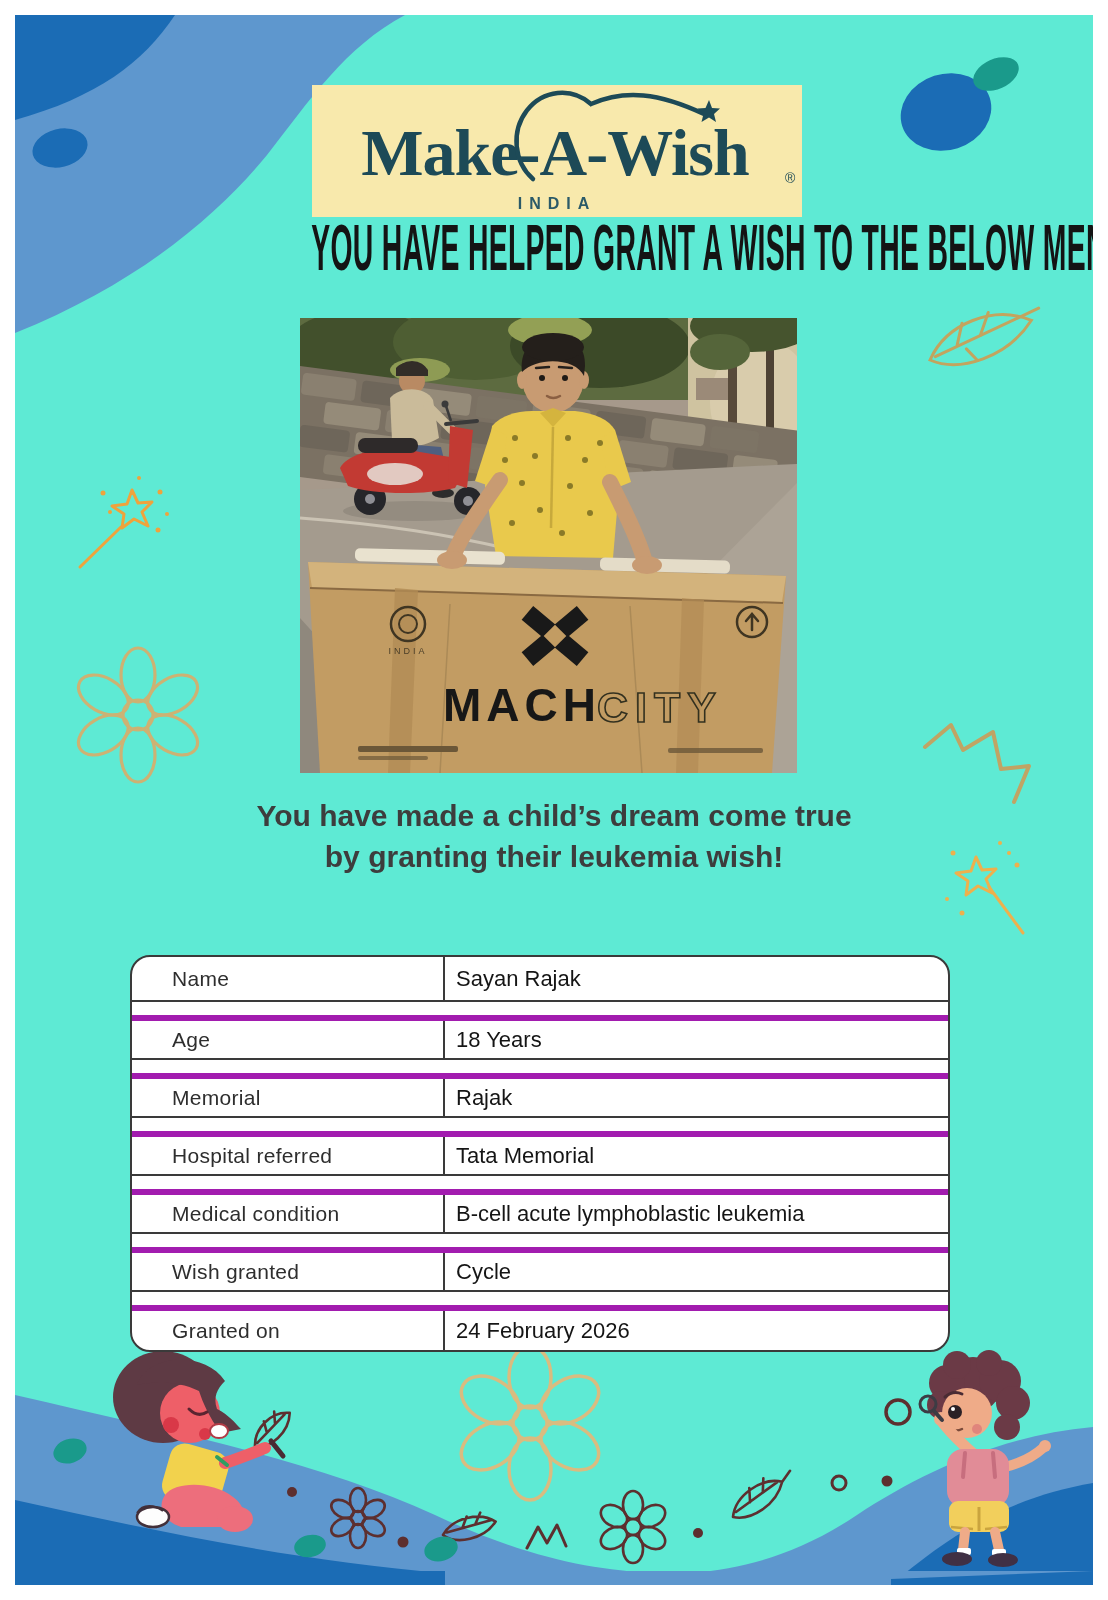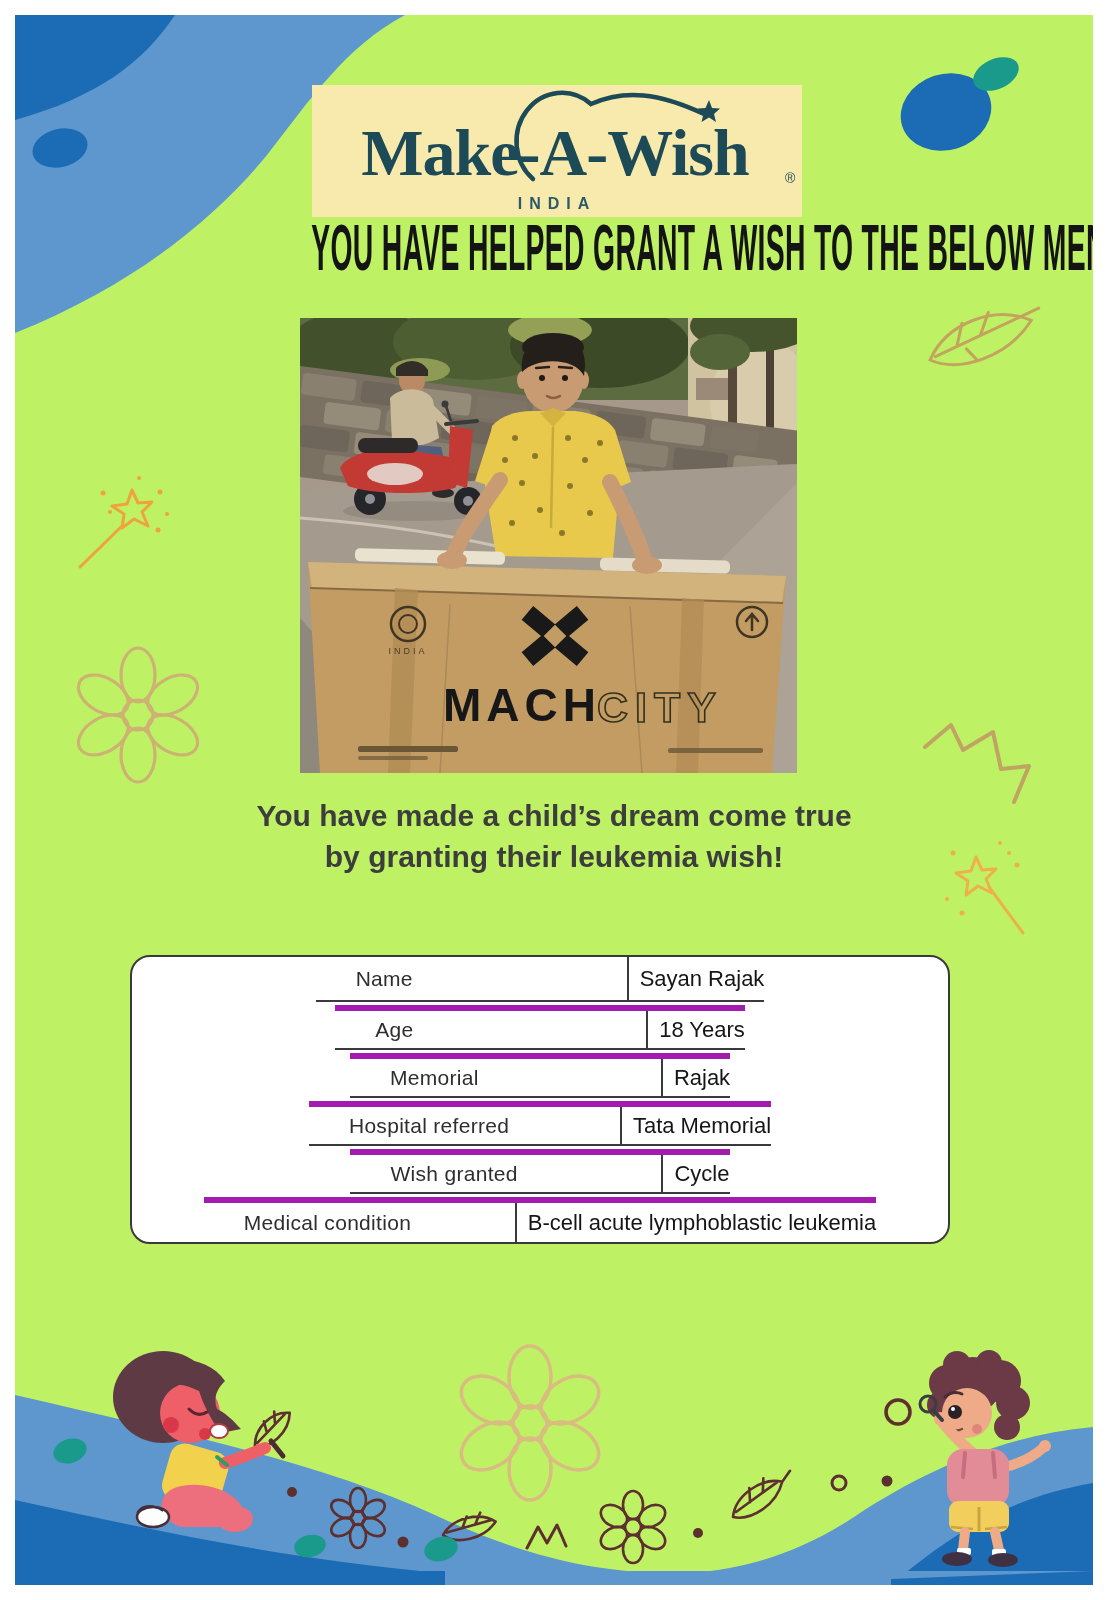--- a/index.html
+++ b/index.html
@@ -1,37 +1,37 @@
 <!DOCTYPE html>
 <html><head>
 <meta charset="utf-8">
 <title>Make-A-Wish India</title>
 <style>
   html,body{margin:0;padding:0;}
   body{width:1108px;height:1600px;background:#ffffff;position:relative;
        font-family:"Liberation Sans",sans-serif;overflow:hidden;}
   .page{position:absolute;left:15px;top:15px;width:1078px;height:1570px;
-        background:#bef264;overflow:hidden;}
+        background:#5eead4;overflow:hidden;}
   .deco{position:absolute;left:0;top:0;width:1078px;height:1570px;pointer-events:none;}
 
   .logo-wrap{position:absolute;left:292px;top:68px;width:500px;height:140px;}
 
   .headline{position:absolute;top:196px;left:0;width:1078px;text-align:center;}
   .headline span{display:inline-block;white-space:nowrap;color:#141414;
        font-size:45px;font-weight:700;letter-spacing:0.5px;
        transform:scale(0.63,1.45);transform-origin:center top;}
 
   .photo{position:absolute;left:285px;top:303px;width:497px;height:455px;}
 
   .message{position:absolute;top:780px;left:0;width:1078px;text-align:center;
        font-size:30px;font-weight:700;color:#3d3d3d;line-height:1.38;}
 
   .details{position:absolute;left:115px;top:940px;width:820px;background:#ffffff;
        border:2px solid #3a3a3a;border-radius:20px;overflow:hidden;
-       display:flex;flex-direction:column;gap:3px;box-sizing:border-box;align-items:center;}
+       display:flex;flex-direction:column;gap:13px;box-sizing:border-box;}
   .t-row{display:flex;align-items:stretch;height:45px;
        border-top:6px solid #a21caf;border-bottom:2px solid #3a3a3a;box-sizing:border-box;}
   .t-row:first-child{border-top:none;}
   .t-row:last-child{border-bottom:none;}
   .t-label{width:313px;border-right:2px solid #3a3a3a;display:flex;align-items:center;
        padding-left:40px;font-size:21px;color:#2e2e2e;letter-spacing:.3px;box-sizing:border-box;}
   .t-value{flex:1;display:flex;align-items:center;padding-left:11px;
        font-size:22px;color:#151515;}
 </style>
 </head>
@@ -448,22 +448,26 @@
     </div>
     <div class="t-row">
       <div class="t-label">Memorial</div>
       <div class="t-value">Rajak</div>
     </div>
     <div class="t-row">
       <div class="t-label">Hospital referred</div>
       <div class="t-value">Tata Memorial</div>
     </div>
     <div class="t-row">
+      <div class="t-label">Medical condition</div>
+      <div class="t-value">B-cell acute lymphoblastic leukemia</div>
+    </div>
+    <div class="t-row">
       <div class="t-label">Wish granted</div>
       <div class="t-value">Cycle</div>
     </div>
     <div class="t-row">
-      <div class="t-label">Medical condition</div>
-      <div class="t-value">B-cell acute lymphoblastic leukemia</div>
+      <div class="t-label">Granted on</div>
+      <div class="t-value">24 February 2026</div>
     </div>
   </div>
 
 </div>
 
 </body></html>

